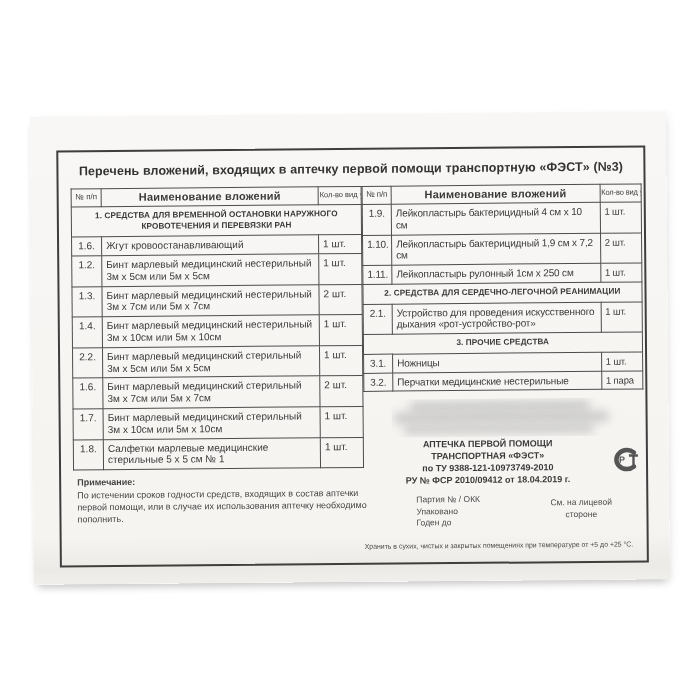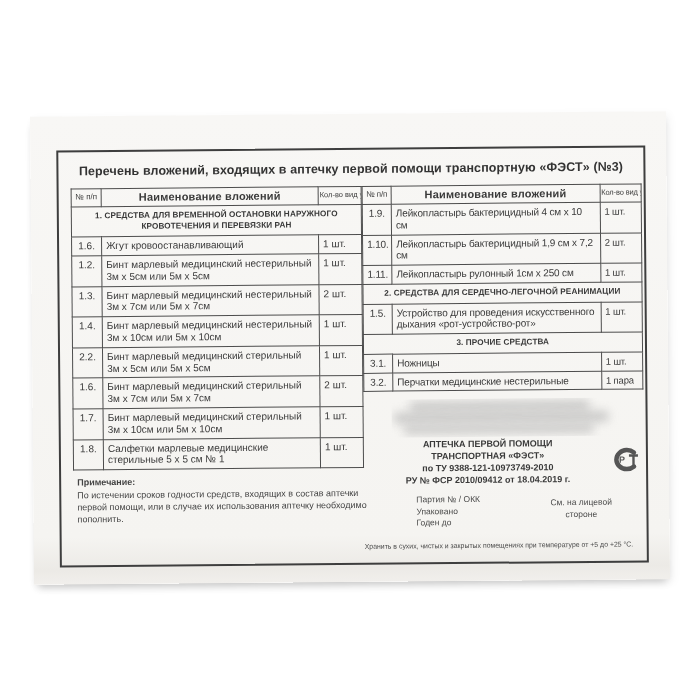--- a/index.html
+++ b/index.html
@@ -170,21 +170,21 @@
             </tr>
             <tr>
               <td class="c-num">1.11.</td>
               <td>Лейкопластырь  рулонный 1см х 250 см</td>
               <td class="c-qty">1 шт.</td>
             </tr>
             <tr class="section">
               <td colspan="3">2. СРЕДСТВА ДЛЯ СЕРДЕЧНО-ЛЕГОЧНОЙ РЕАНИМАЦИИ</td>
             </tr>
             <tr>
-              <td class="c-num">1.5.</td>
+              <td class="c-num">2.1.</td>
               <td>Устройство для проведения искусственного дыхания «рот-устройство-рот»</td>
               <td class="c-qty">1 шт.</td>
             </tr>
             <tr class="section">
               <td colspan="3">3. ПРОЧИЕ СРЕДСТВА</td>
             </tr>
             <tr>
               <td class="c-num">3.1.</td>
               <td>Ножницы</td>
               <td class="c-qty">1 шт.</td>

